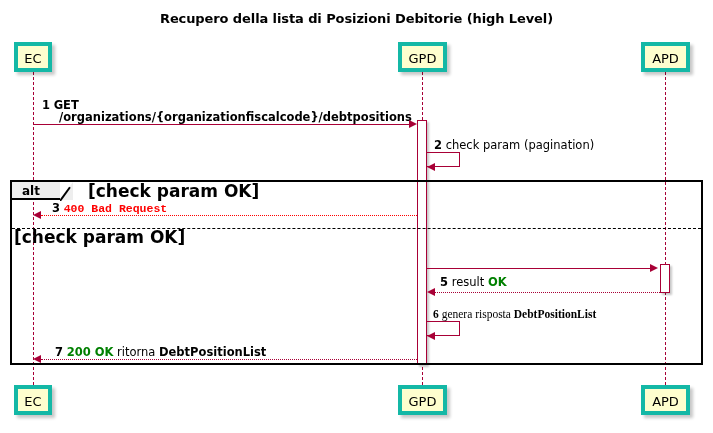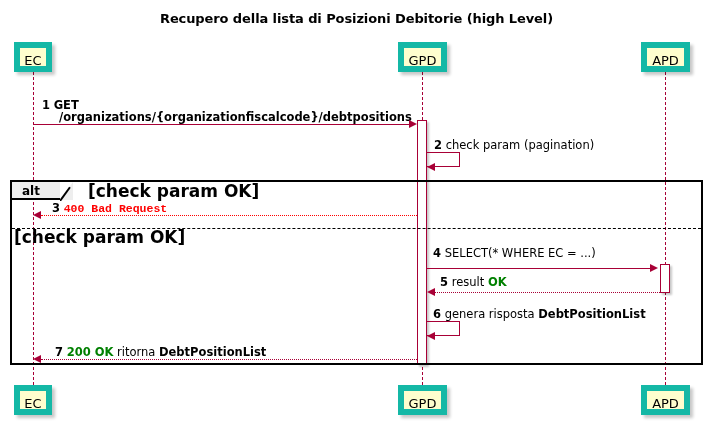--- a/index.html
+++ b/index.html
@@ -33,21 +33,21 @@
     font-weight: bold;
     color: #000000;
     letter-spacing: -0.1px;
   }
 
   
   .participant {
     position: absolute;
     box-sizing: border-box;
     background: #FEFECE;
-    border: 6px solid #14b8a6;
+    border: 4px solid #14b8a6;
     color: #000000;
     font-size: 13px;
     text-align: center;
     line-height: 26px;
     height: 30px;
     box-shadow: 3px 3px 3px rgba(0,0,0,0.22);
   }
 
   
   .lifeline {
@@ -224,35 +224,31 @@
   <div class="self-loop" style="left:427px; top:152px; width:33px; height:15px;"></div>
   <div class="arrow-left" style="left:427px; top:163px;"></div>
 
   <div class="msg-text" style="left:52px; top:201px;">
     <span class="seq-num">3</span>
     <span class="red">400 Bad Request</span>
   </div>
   <div class="msg-line msg-dotted-red" style="left:41px; top:215px; width:376px;"></div>
   <div class="arrow-left-red" style="left:33px; top:211px;"></div>
 
-  <div class="msg-text" style="left:433px; top:246px;">
-    <span class="seq-num">4</span>
-    <span>SELECT(* WHERE EC = ...)</span>
-  </div>
   <div class="msg-line msg-solid" style="left:427px; top:268px; width:225px;"></div>
   <div class="arrow-right" style="left:650px; top:264px;"></div>
 
   <div class="msg-text" style="left:440px; top:275px;">
     <span class="seq-num">5</span>
     <span>result </span><span class="green">OK</span>
   </div>
   <div class="msg-line msg-dotted" style="left:435px; top:292px; width:225px;"></div>
   <div class="arrow-left" style="left:427px; top:288px;"></div>
 
-  <div class="msg-text" style="left:433px; top:307px;">
+  <div class="msg-text" style="left:433px; top:307px;font-family:Liberation Serif, serif;">
     <span class="seq-num">6</span>
     <span>genera risposta </span><span class="b">DebtPositionList</span>
   </div>
   <div class="self-loop" style="left:427px; top:321px; width:33px; height:15px;"></div>
   <div class="arrow-left" style="left:427px; top:332px;"></div>
 
   <div class="msg-text" style="left:55px; top:345px;">
     <span class="seq-num">7</span>
     <span class="green">200 OK</span><span> ritorna </span><span class="b">DebtPositionList</span>
   </div>

